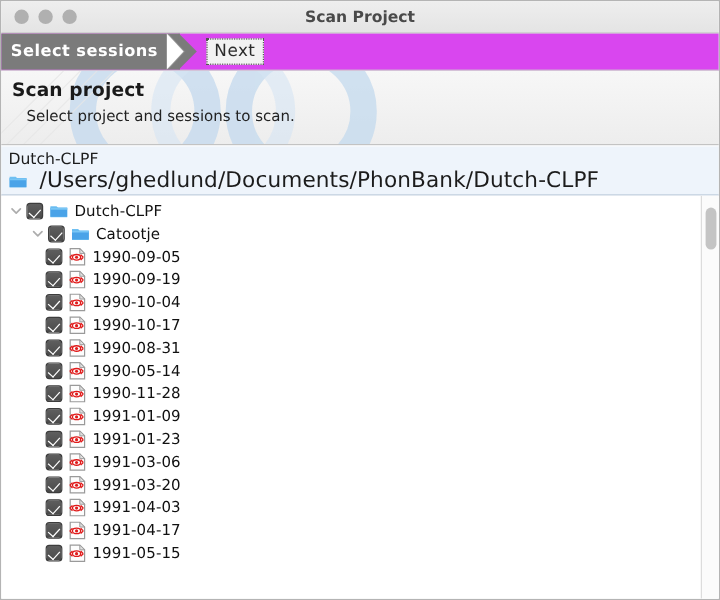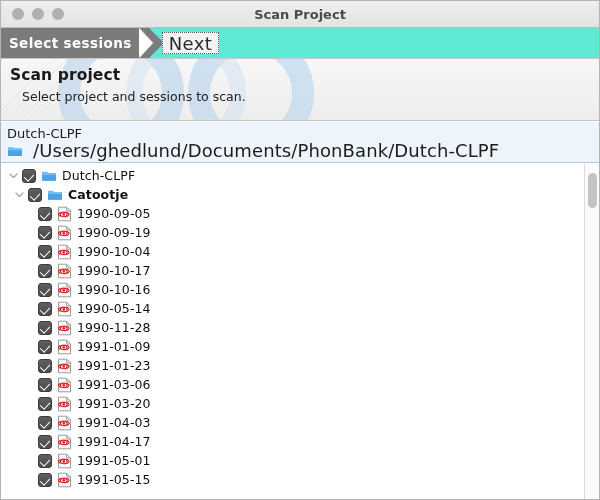--- a/index.html
+++ b/index.html
@@ -50,21 +50,21 @@
     font-size: 13px;
     font-weight: bold;
     color: #4a4a4a;
     pointer-events: none;
   }
 
   
   .crumbbar {
     height: 31px;
     flex: 0 0 31px;
-    background: #5eead4;
+    background: #d946ef;
     border-bottom: 1px solid #c8c8c8;
     display: flex;
     align-items: stretch;
     position: relative;
     text-align: right;
   }
   .crumb {
     position: relative;
     display: flex;
     align-items: center;
@@ -80,28 +80,28 @@
   .crumb-active::after {
     content: "";
     position: absolute;
     right: -14px; top: 0;
     width: 0; height: 0;
     border-top: 15.5px solid transparent;
     border-bottom: 15.5px solid transparent;
     border-left: 15px solid #7b7b7b;
   }
   .crumb-next {
-    margin-left: 12px;
+    margin-left: 22px;
     padding: 0 6px;
     color: #2b2b2b;
     background: #f2f2f2;
     border: 1px dotted #555;
     align-self: center;
     height: 22px;
-    font-size: 18px;
+    font-size: 14px;
   }
   .crumb-arrow {
     position: absolute;
     left: 138px; top: 0;
     width: 0; height: 0;
     border-top: 15.5px solid transparent;
     border-bottom: 15.5px solid transparent;
     border-left: 14px solid #ffffff;
     filter: drop-shadow(1px 0 0 #9a9a9a);
     pointer-events: none;
@@ -179,21 +179,21 @@
   }
   .row {
     height: 19px;
     display: flex;
     align-items: center;
     font-size: 12.5px;
     color: #111111;
     white-space: nowrap;
   }
   .ind-0 { padding-left: 4px; }
-  .ind-1 { padding-left: 10px; font-weight: bold; }
+  .ind-1 { padding-left: 22px; }
   .ind-2 { padding-left: 37px; }
 
   .twisty {
     width: 17px;
     flex: 0 0 17px;
     display: flex;
     align-items: center;
     justify-content: center;
   }
   .twisty svg { display: block; }
@@ -408,21 +408,21 @@
       <path d="M1.5 1.2h8l4 4v9.6h-12z" fill="#fdfdfd" stroke="#9a9a9a" stroke-width="1"></path>
       <path d="M9.5 1.2l4 4h-4z" fill="#e2e2e2" stroke="#9a9a9a" stroke-width="0.8"></path>
       <g stroke="#e01b1b" stroke-width="1.1" fill="none">
         <path d="M1.2 8.4 L3.4 6.2 M1.2 8.4 L3.4 10.6"></path>
         <path d="M12.4 8.4 L10.2 6.2 M12.4 8.4 L10.2 10.6"></path>
         <ellipse cx="6.8" cy="8.4" rx="3.4" ry="2.3"></ellipse>
       </g>
       <circle cx="6.8" cy="8.4" r="1.3" fill="#e01b1b"></circle>
     </svg>
   </span>
-          <span class="row-label">1990-10-16</span>
+          <span class="row-label">1990-08-31</span>
         </div>
         <div class="row ind-2">
           <span class="cbox"></span>
           <span class="sicon">
     <svg width="15" height="16" viewBox="0 0 15 16">
       <path d="M1.5 1.2h8l4 4v9.6h-12z" fill="#fdfdfd" stroke="#9a9a9a" stroke-width="1"></path>
       <path d="M9.5 1.2l4 4h-4z" fill="#e2e2e2" stroke="#9a9a9a" stroke-width="0.8"></path>
       <g stroke="#e01b1b" stroke-width="1.1" fill="none">
         <path d="M1.2 8.4 L3.4 6.2 M1.2 8.4 L3.4 10.6"></path>
         <path d="M12.4 8.4 L10.2 6.2 M12.4 8.4 L10.2 10.6"></path>
@@ -537,36 +537,20 @@
       <path d="M9.5 1.2l4 4h-4z" fill="#e2e2e2" stroke="#9a9a9a" stroke-width="0.8"></path>
       <g stroke="#e01b1b" stroke-width="1.1" fill="none">
         <path d="M1.2 8.4 L3.4 6.2 M1.2 8.4 L3.4 10.6"></path>
         <path d="M12.4 8.4 L10.2 6.2 M12.4 8.4 L10.2 10.6"></path>
         <ellipse cx="6.8" cy="8.4" rx="3.4" ry="2.3"></ellipse>
       </g>
       <circle cx="6.8" cy="8.4" r="1.3" fill="#e01b1b"></circle>
     </svg>
   </span>
           <span class="row-label">1991-04-17</span>
-        </div>
-        <div class="row ind-2">
-          <span class="cbox"></span>
-          <span class="sicon">
-    <svg width="15" height="16" viewBox="0 0 15 16">
-      <path d="M1.5 1.2h8l4 4v9.6h-12z" fill="#fdfdfd" stroke="#9a9a9a" stroke-width="1"></path>
-      <path d="M9.5 1.2l4 4h-4z" fill="#e2e2e2" stroke="#9a9a9a" stroke-width="0.8"></path>
-      <g stroke="#e01b1b" stroke-width="1.1" fill="none">
-        <path d="M1.2 8.4 L3.4 6.2 M1.2 8.4 L3.4 10.6"></path>
-        <path d="M12.4 8.4 L10.2 6.2 M12.4 8.4 L10.2 10.6"></path>
-        <ellipse cx="6.8" cy="8.4" rx="3.4" ry="2.3"></ellipse>
-      </g>
-      <circle cx="6.8" cy="8.4" r="1.3" fill="#e01b1b"></circle>
-    </svg>
-  </span>
-          <span class="row-label">1991-05-01</span>
         </div>
         <div class="row ind-2">
           <span class="cbox"></span>
           <span class="sicon">
     <svg width="15" height="16" viewBox="0 0 15 16">
       <path d="M1.5 1.2h8l4 4v9.6h-12z" fill="#fdfdfd" stroke="#9a9a9a" stroke-width="1"></path>
       <path d="M9.5 1.2l4 4h-4z" fill="#e2e2e2" stroke="#9a9a9a" stroke-width="0.8"></path>
       <g stroke="#e01b1b" stroke-width="1.1" fill="none">
         <path d="M1.2 8.4 L3.4 6.2 M1.2 8.4 L3.4 10.6"></path>
         <path d="M12.4 8.4 L10.2 6.2 M12.4 8.4 L10.2 10.6"></path>

